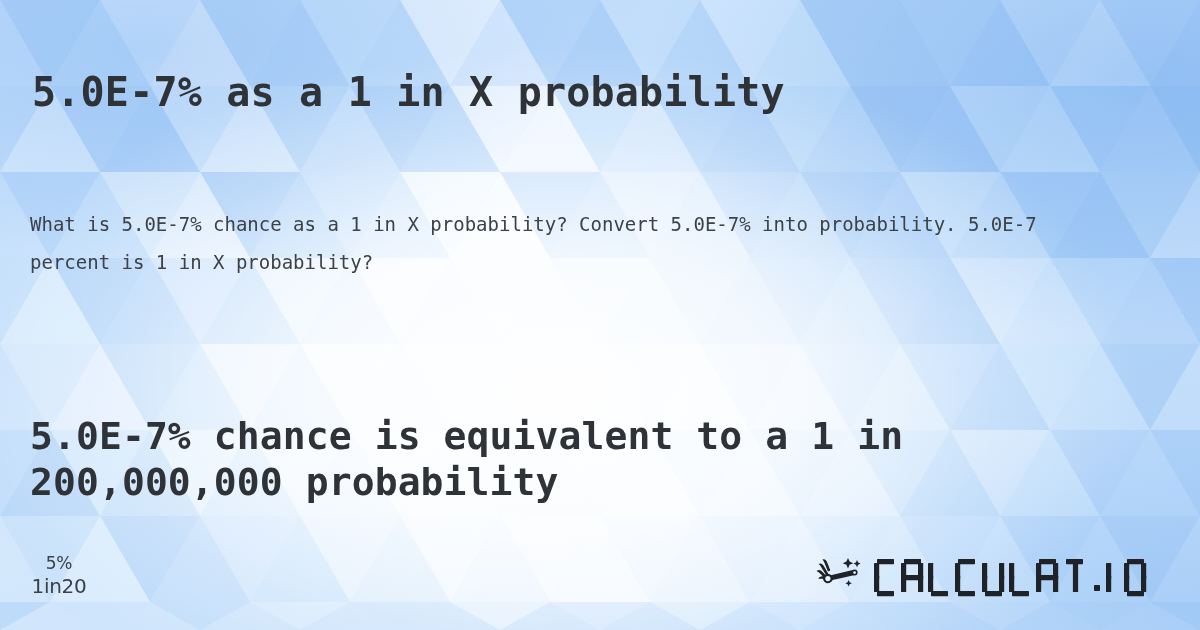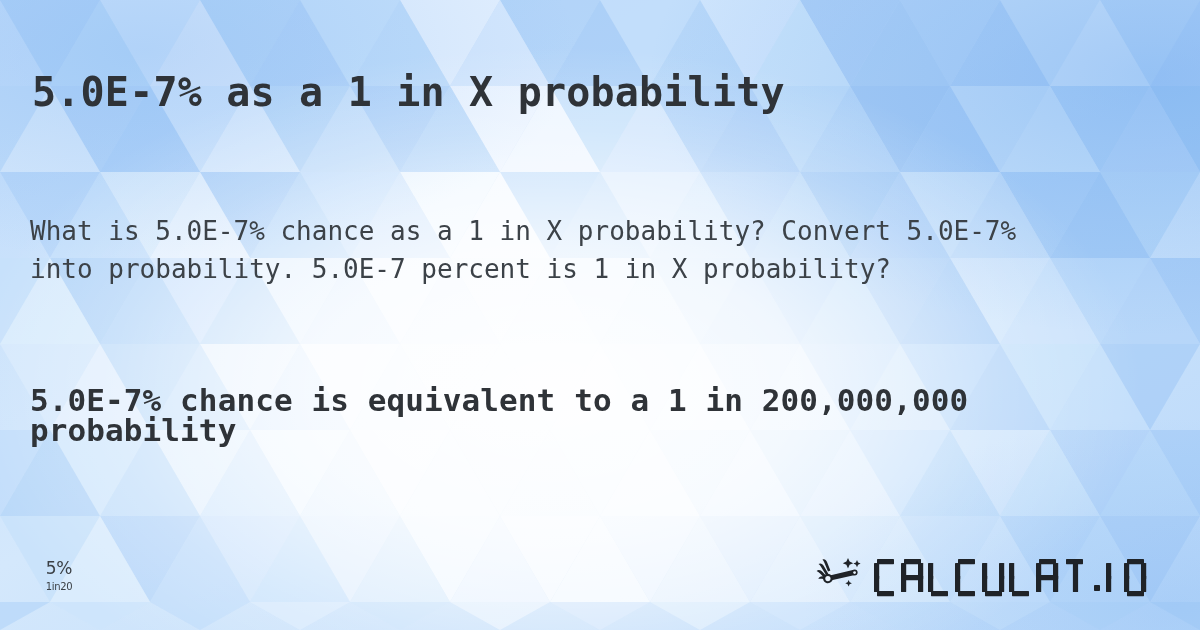--- a/index.html
+++ b/index.html
@@ -59,34 +59,34 @@
     line-height: 1.16;
     letter-spacing: 0.2px;
     color: #2f3338;
   }
 
   .intro {
     position: absolute;
     left: 30px;
     top: 186px;
     width: 1060px;
-    font-size: 26px;
+    font-size: 19px;
     font-weight: 400;
     line-height: 38px;
     color: #3c4248;
   }
 
   .answer {
     position: absolute;
     left: 30px;
-    top: 354px;
+    top: 375px;
     width: 1040px;
-    font-size: 31px;
+    font-size: 38px;
     font-weight: 700;
-    line-height: 30px;
+    line-height: 46px;
     letter-spacing: 0.1px;
     color: #2f3338;
   }
 
   
   .footer {
     position: absolute;
     left: 0;
     top: 545px;
     width: 1200px;
@@ -112,21 +112,21 @@
     font-family: "DejaVu Sans", "Liberation Sans", sans-serif;
     color: #3b4046;
     line-height: 1.05;
   }
   .ratio-icon .ratio-top {
     font-size: 17px;
     font-weight: 400;
     letter-spacing: -0.2px;
   }
   .ratio-icon .ratio-bot {
-    font-size: 10px;
+    font-size: 20px;
     font-weight: 400;
     letter-spacing: -0.3px;
     margin-top: 4px;
   }
 
   .footer-title {
     margin-left: 12px;
     font-size: 26px;
     font-weight: 700;
     letter-spacing: 0.2px;

